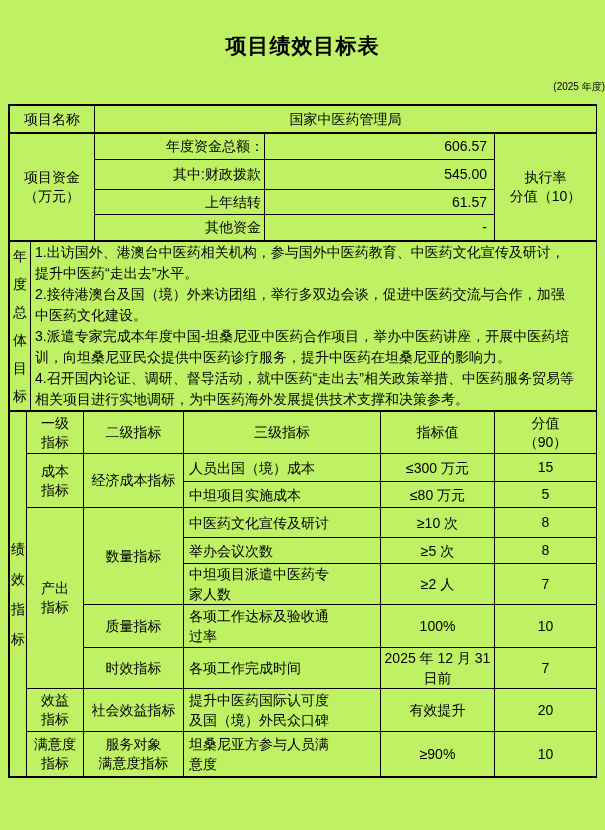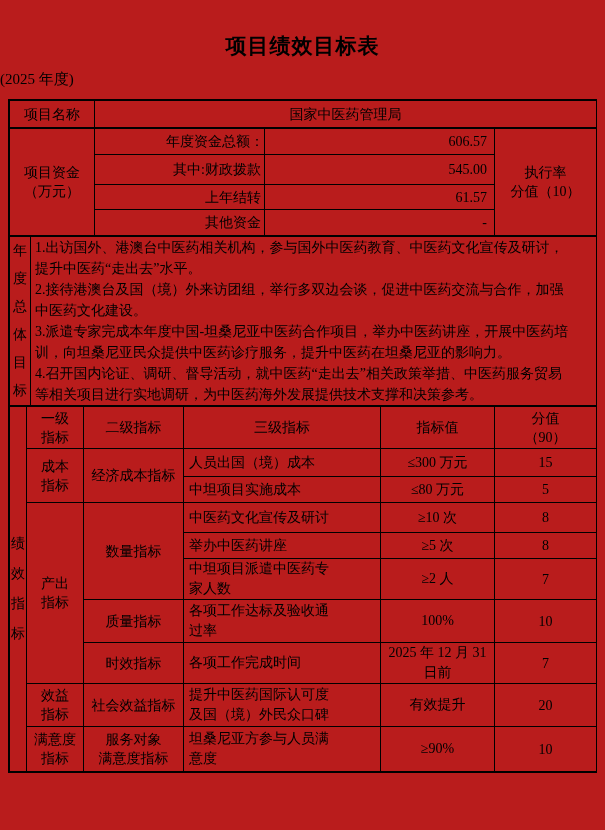--- a/index.html
+++ b/index.html
@@ -1,34 +1,34 @@
 <!DOCTYPE html>
 <html><head>
 <meta charset="utf-8">
 <style>
   html,body{margin:0;padding:0;background:#fff;}
   .page{
     position:relative;
     width:605px;height:830px;
-    background:#b91c1c;
+    background:#bef264;
     overflow:hidden;
-    font-family:Liberation Serif, serif;
+    font-family:Liberation Sans, sans-serif;
     color:#000;
   }
   .title{
     margin-top:32px;
     text-align:center;
     font-size:21px;
     font-weight:bold;
     letter-spacing:1px;
   }
   .subtitle{
-    margin-top:10px;
-    text-align:left;
-    font-size:15px;
+    margin-top:20px;
+    text-align:right;
+    font-size:10px;
   }
   .tablewrap{
     margin:10px auto 0 auto;
     width:587px;
     border:1px solid #000;
   }
   table{
     border-collapse:collapse;
     table-layout:fixed;
     width:587px;
@@ -191,21 +191,21 @@
       </tr>
       <tr style="height:30px">
         <td class="c pre" rowspan="5">产出
 指标</td>
         <td class="c" rowspan="3">数量指标</td>
         <td class="l3">中医药文化宣传及研讨</td>
         <td class="val">≥10 次</td>
         <td class="score">8</td>
       </tr>
       <tr style="height:26px">
-        <td class="l3">举办中医药讲座</td>
+        <td class="l3">举办会议次数</td>
         <td class="val">≥5 次</td>
         <td class="score">8</td>
       </tr>
       <tr style="height:41px">
         <td class="l3">中坦项目派遣中医药专家人数</td>
         <td class="val">≥2 人</td>
         <td class="score">7</td>
       </tr>
       <tr style="height:43px">
         <td class="c">质量指标</td>

